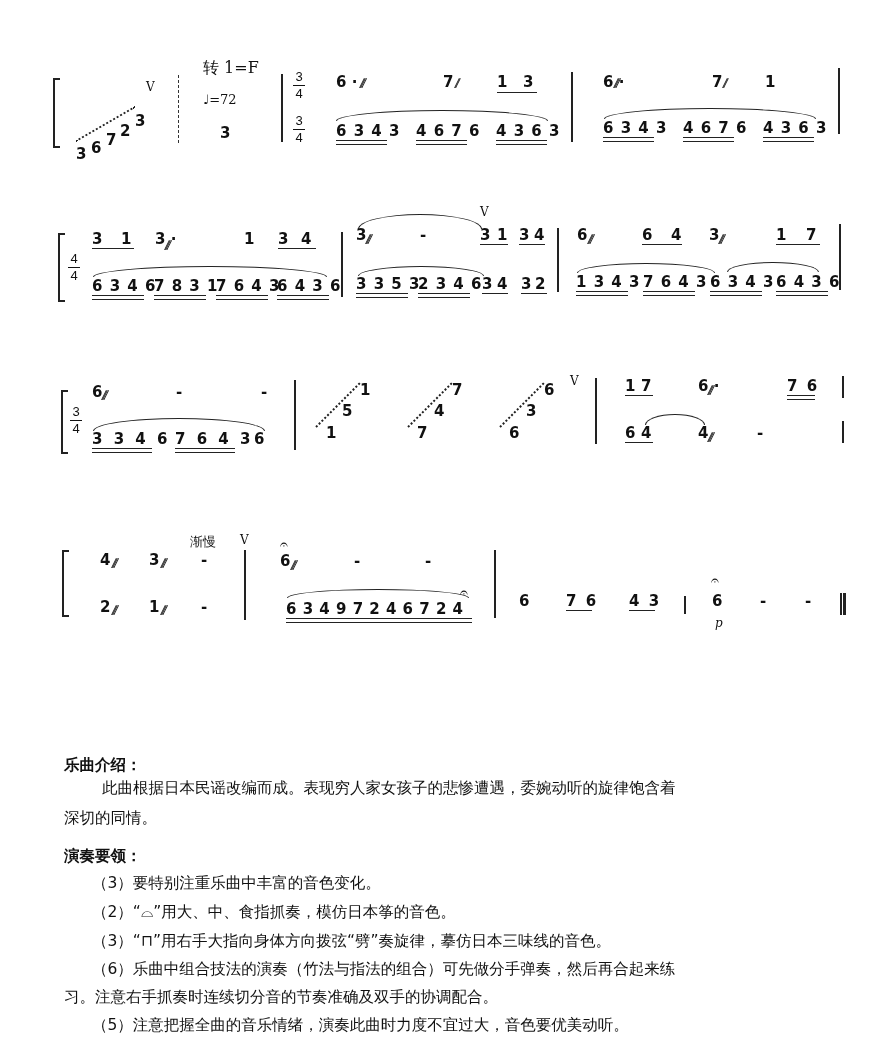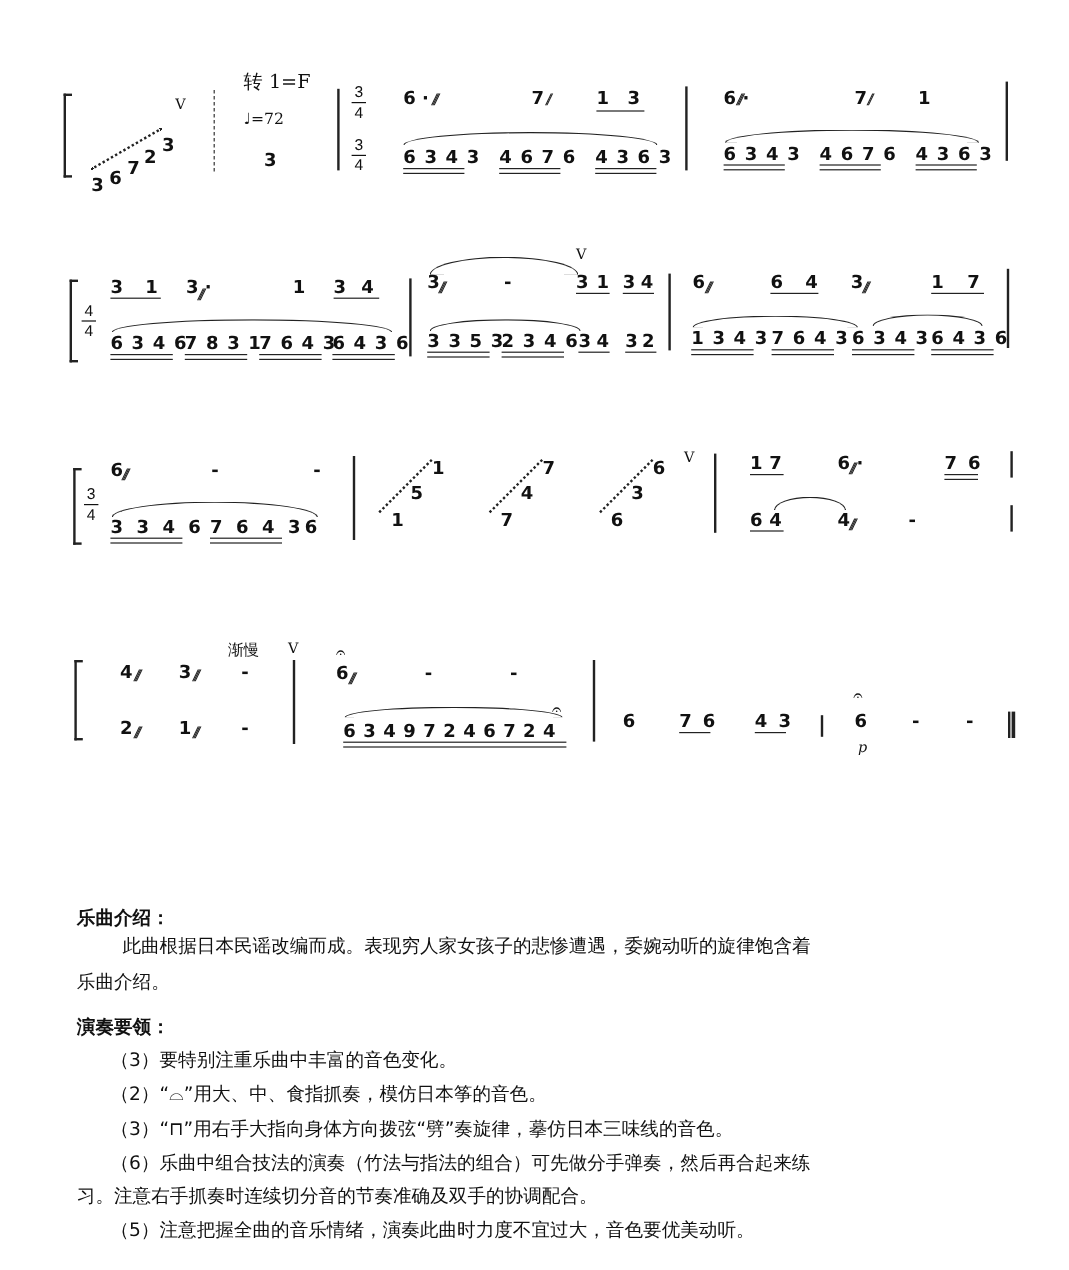--- a/index.html
+++ b/index.html
@@ -220,21 +220,21 @@
   <div class="small" style="left:715px;top:616px;font-style:italic;">p</div>
   <div class="n" style="left:760px;top:593px;">-</div>
   <div class="n" style="left:805px;top:593px;">-</div>
   <div class="abs" style="left:840px;top:593px;width:1.5px;height:22px;background:#222;"></div>
   <div class="abs" style="left:843px;top:593px;width:3px;height:22px;background:#222;"></div>
 </div>
 
 <div>
   <div class="txt hdr" style="left:64px;top:755px;">乐曲介绍：</div>
   <div class="txt" style="left:102px;top:778px;">此曲根据日本民谣改编而成。表现穷人家女孩子的悲惨遭遇，委婉动听的旋律饱含着</div>
-  <div class="txt" style="left:64px;top:808px;">乐曲介绍。</div>
+  <div class="txt" style="left:64px;top:808px;">深切的同情。</div>
 </div>
 
 <div>
   <div class="txt hdr" style="left:64px;top:846px;">演奏要领：</div>
   <div class="txt" style="left:92px;top:873px;">（3）要特别注重乐曲中丰富的音色变化。</div>
   <div class="txt" style="left:92px;top:902px;">（2）“⌓”用大、中、食指抓奏，模仿日本筝的音色。</div>
   <div class="txt" style="left:92px;top:931px;">（3）“⊓”用右手大指向身体方向拨弦“劈”奏旋律，摹仿日本三味线的音色。</div>
   <div class="txt" style="left:92px;top:959px;">（6）乐曲中组合技法的演奏（竹法与指法的组合）可先做分手弹奏，然后再合起来练</div>
   <div class="txt" style="left:64px;top:987px;">习。注意右手抓奏时连续切分音的节奏准确及双手的协调配合。</div>
   <div class="txt" style="left:92px;top:1015px;">（5）注意把握全曲的音乐情绪，演奏此曲时力度不宜过大，音色要优美动听。</div>

